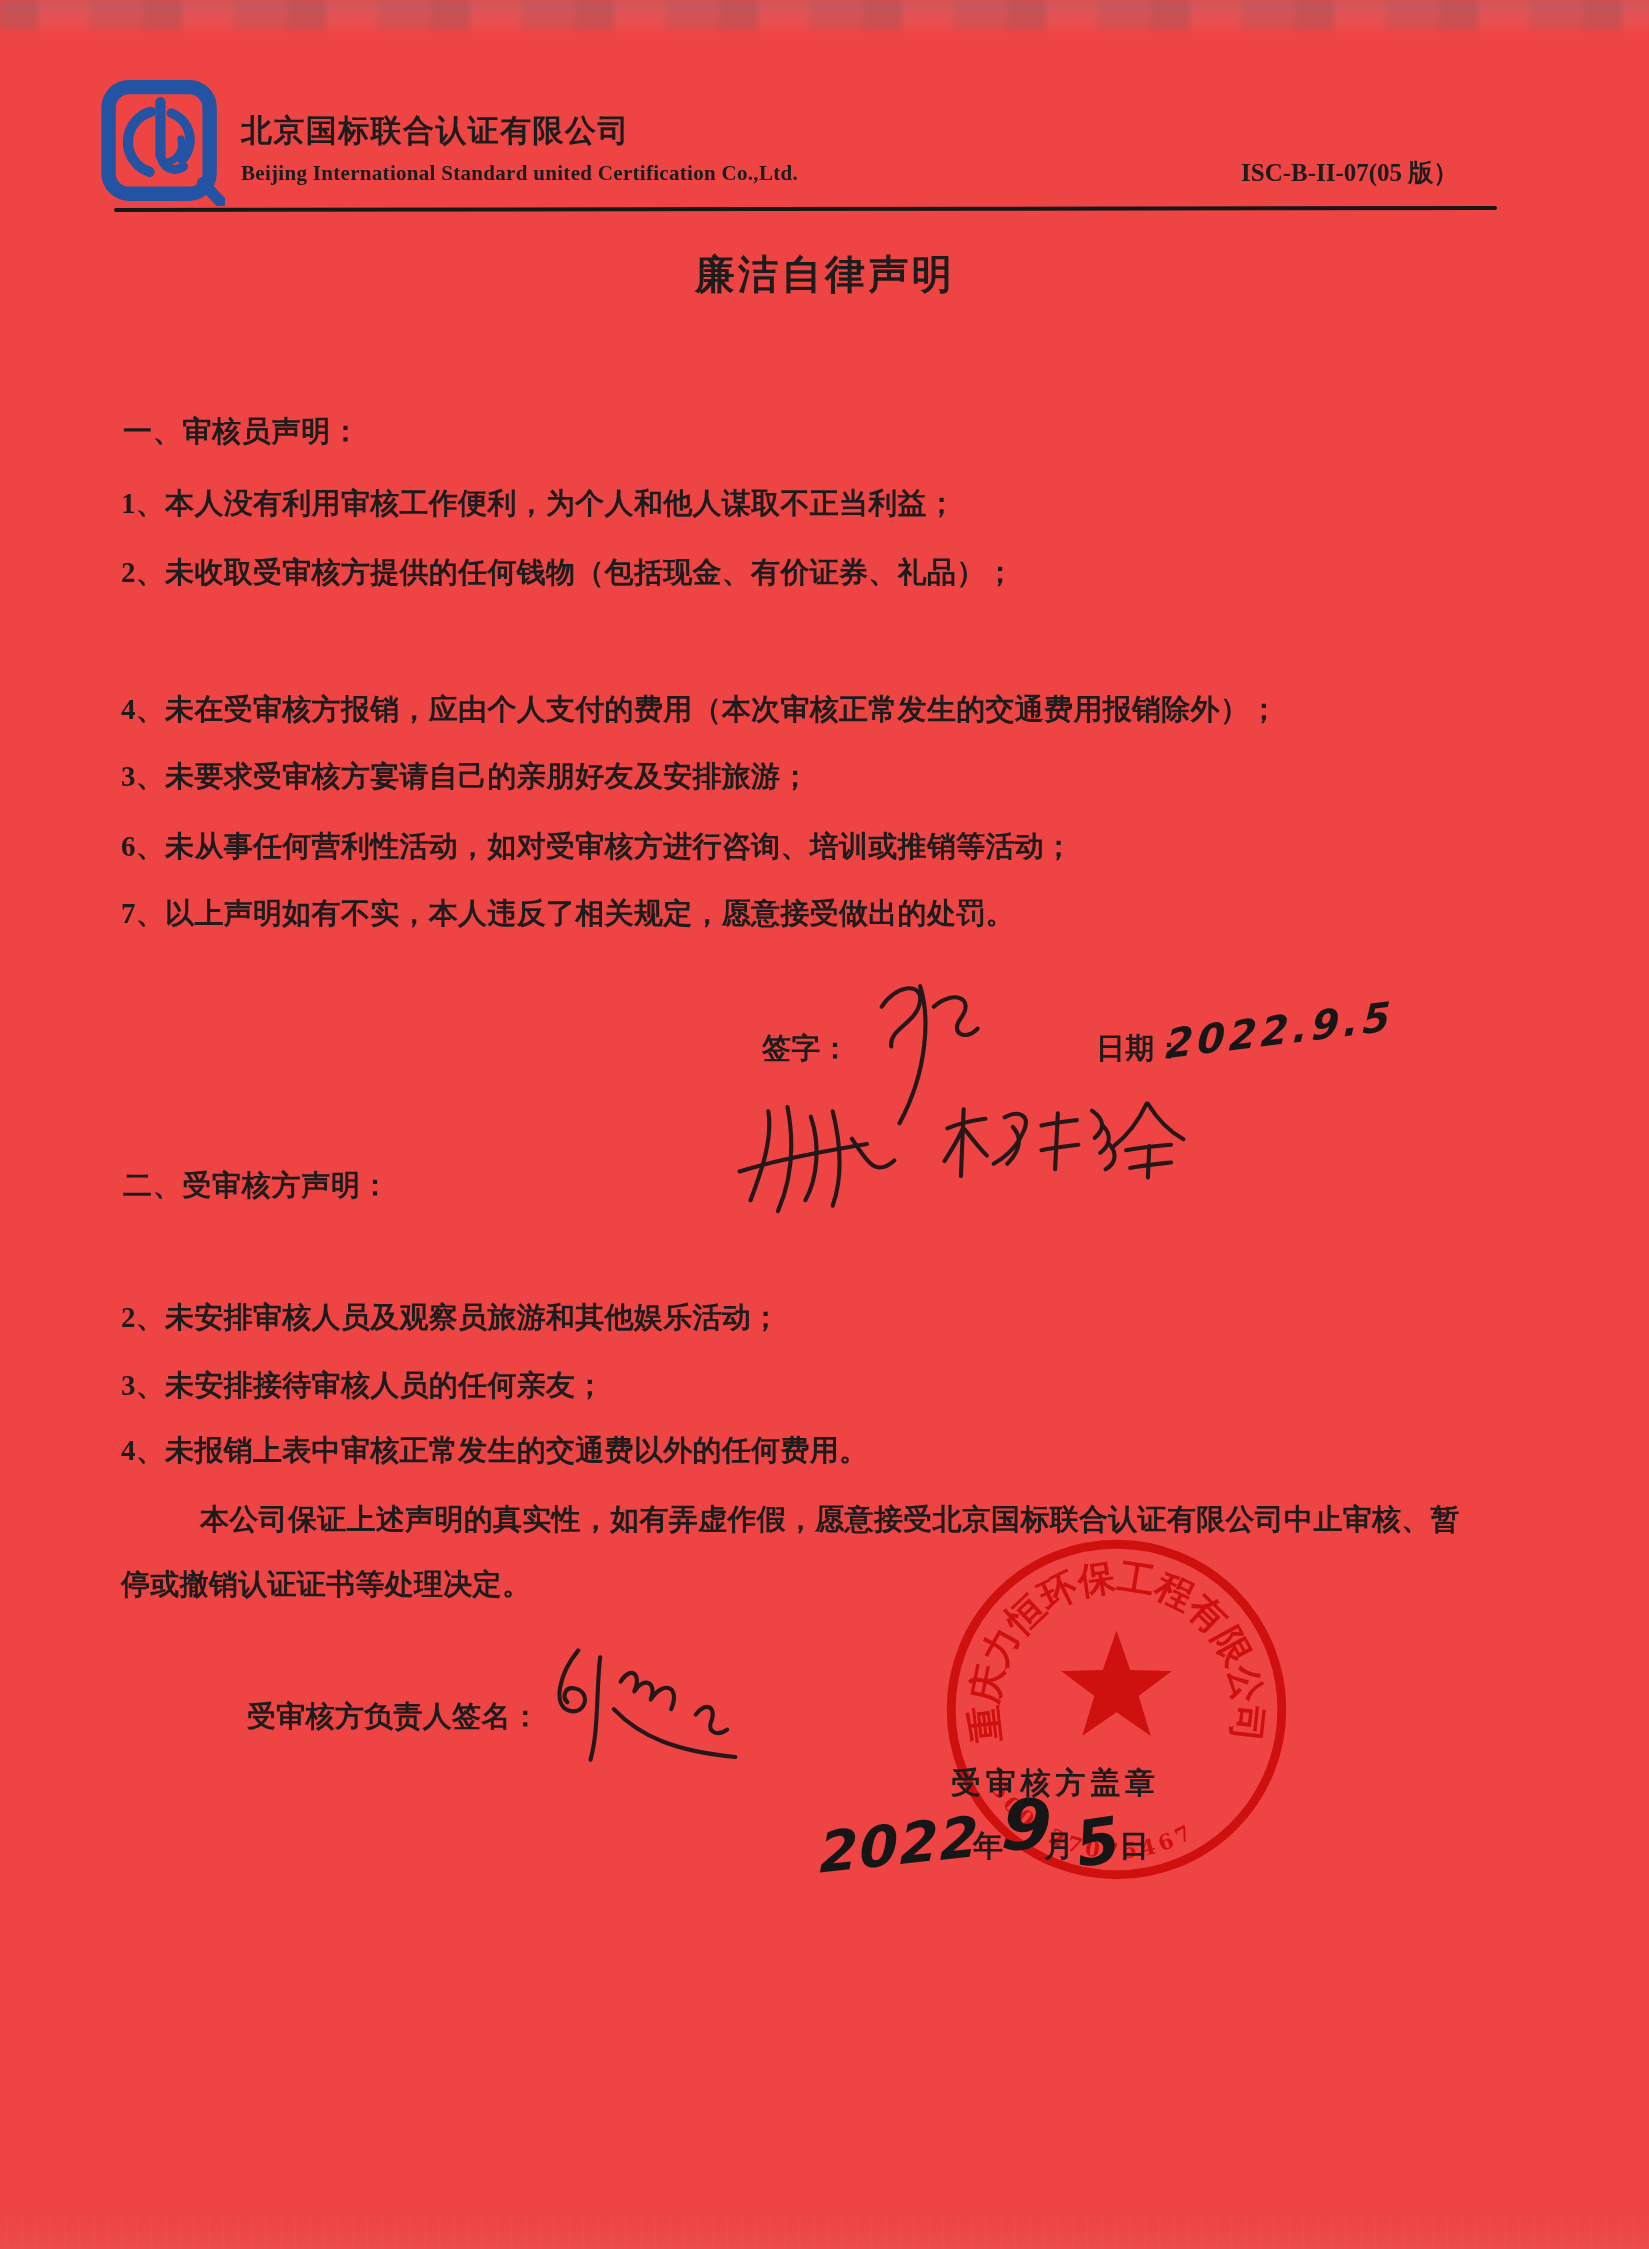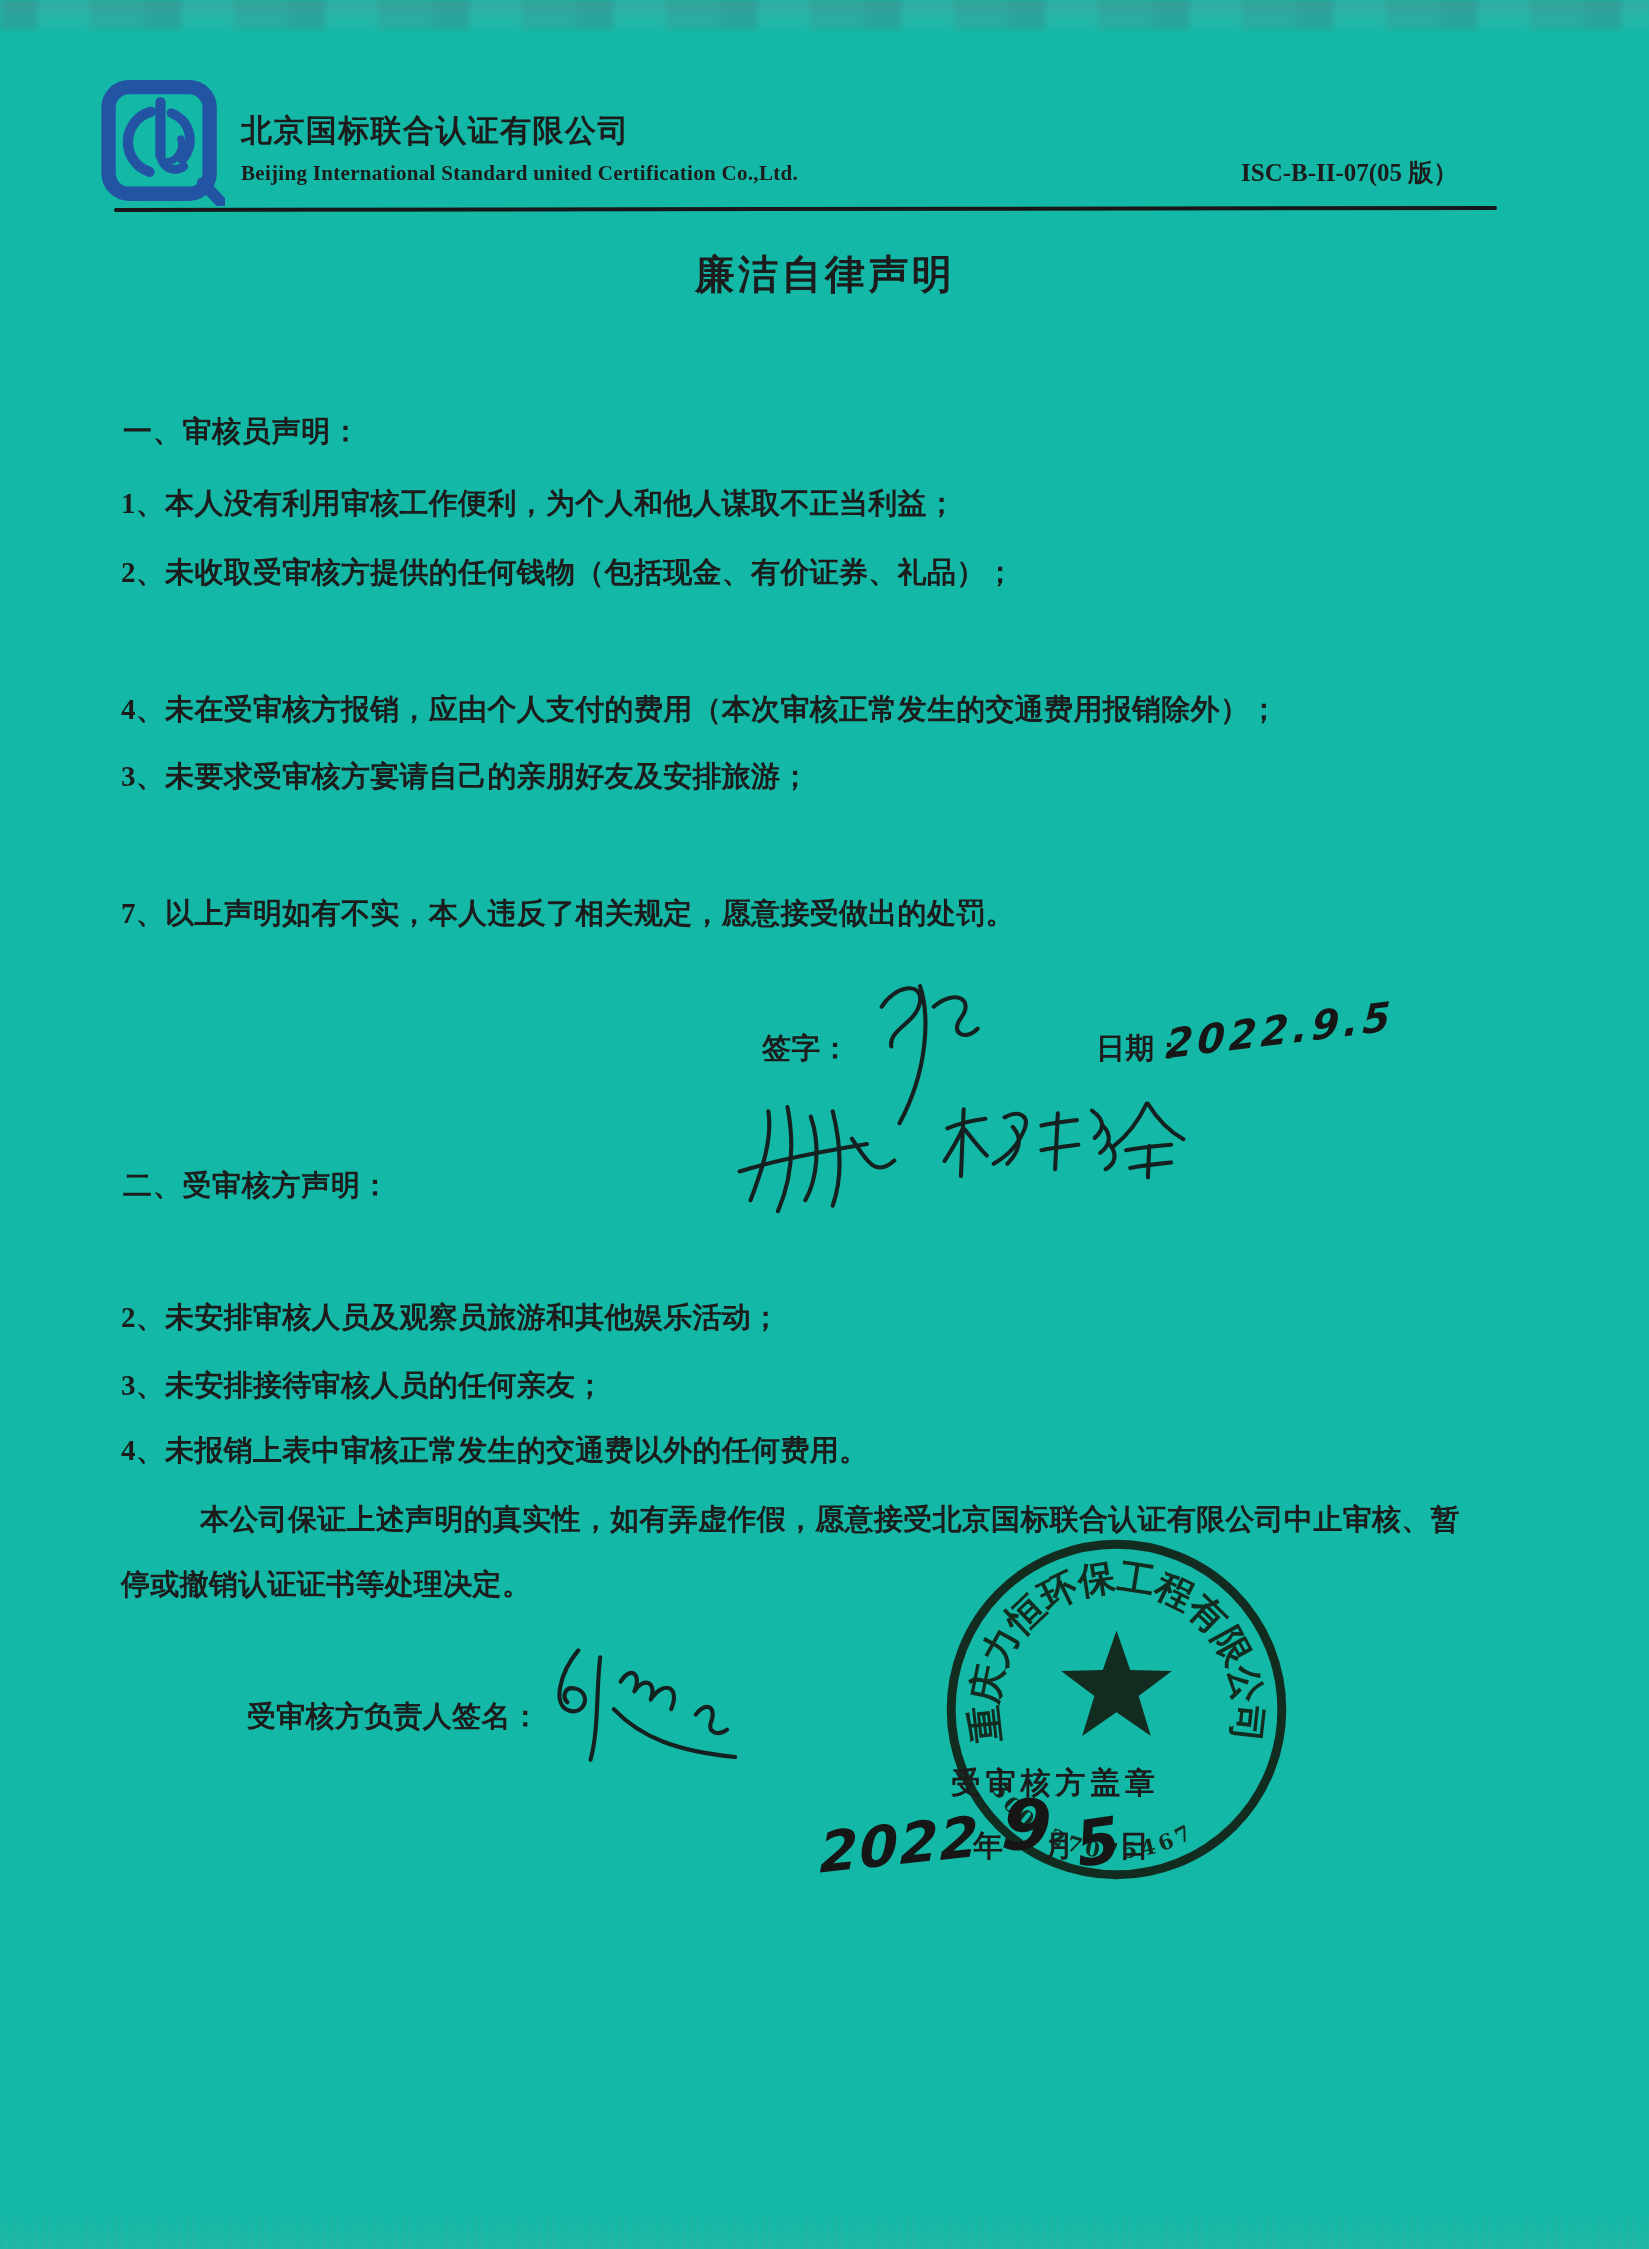--- a/index.html
+++ b/index.html
@@ -1,20 +1,20 @@
 <!DOCTYPE html>
 <html style="font-size:11px"><head>
 <meta charset="utf-8">
 <style>
   html,body{margin:0;padding:0;background:#e8e8e6;}
   .page{
     position:relative;
     width:1650px;height:2250px;
     margin:0 auto;
-    background:#14b8a6;
+    background:#ef4444;
     overflow:hidden;
     font-family:"Liberation Serif","DejaVu Serif",serif;
     color:#1c1c1c;
   }
   .abs{position:absolute;line-height:1;white-space:nowrap;}
   
   .scan-top{
     left:0;top:0;width:1650px;height:30px;
     background:
       repeating-linear-gradient(90deg, rgba(92,104,118,.38) 0 38px, rgba(168,176,186,.10) 38px 89px, rgba(110,120,132,.30) 89px 144px),
@@ -74,20 +74,21 @@
   <div class="abs doc-code">ISC-B-II-07(05 版）</div>
   <div class="abs header-rule"></div>
 
   <div class="abs doc-title">廉洁自律声明</div>
 
   <div class="abs h-line" style="left:123px;top:417px">一、审核员声明：</div>
   <div class="abs b-line" style="left:121px;top:489px">1、本人没有利用审核工作便利，为个人和他人谋取不正当利益；</div>
   <div class="abs b-line" style="left:121px;top:558px">2、未收取受审核方提供的任何钱物（包括现金、有价证券、礼品）；</div>
   <div class="abs b-line" style="left:121px;top:695px">4、未在受审核方报销，应由个人支付的费用（本次审核正常发生的交通费用报销除外）；</div>
   <div class="abs b-line" style="left:121px;top:762px">3、未要求受审核方宴请自己的亲朋好友及安排旅游；</div>
+  <div class="abs b-line" style="left:121px;top:832px">6、未从事任何营利性活动，如对受审核方进行咨询、培训或推销等活动；</div>
   <div class="abs b-line" style="left:121px;top:899px">7、以上声明如有不实，本人违反了相关规定，愿意接受做出的处罚。</div>
 
   <div class="abs b-line" style="left:762px;top:1034px">签字：</div>
   <svg class="abs" style="left:846px;top:967px" width="144" height="161" viewBox="0 0 210 235">
     <g class="sig">
       <path d="M52,58 C70,28 112,20 108,50 C104,82 62,90 66,116"></path>
       <path d="M108,28 C122,70 120,150 78,228"></path>
       <path d="M128,58 C158,32 188,46 168,74 C150,98 176,108 192,90"></path>
     </g>
   </svg>

